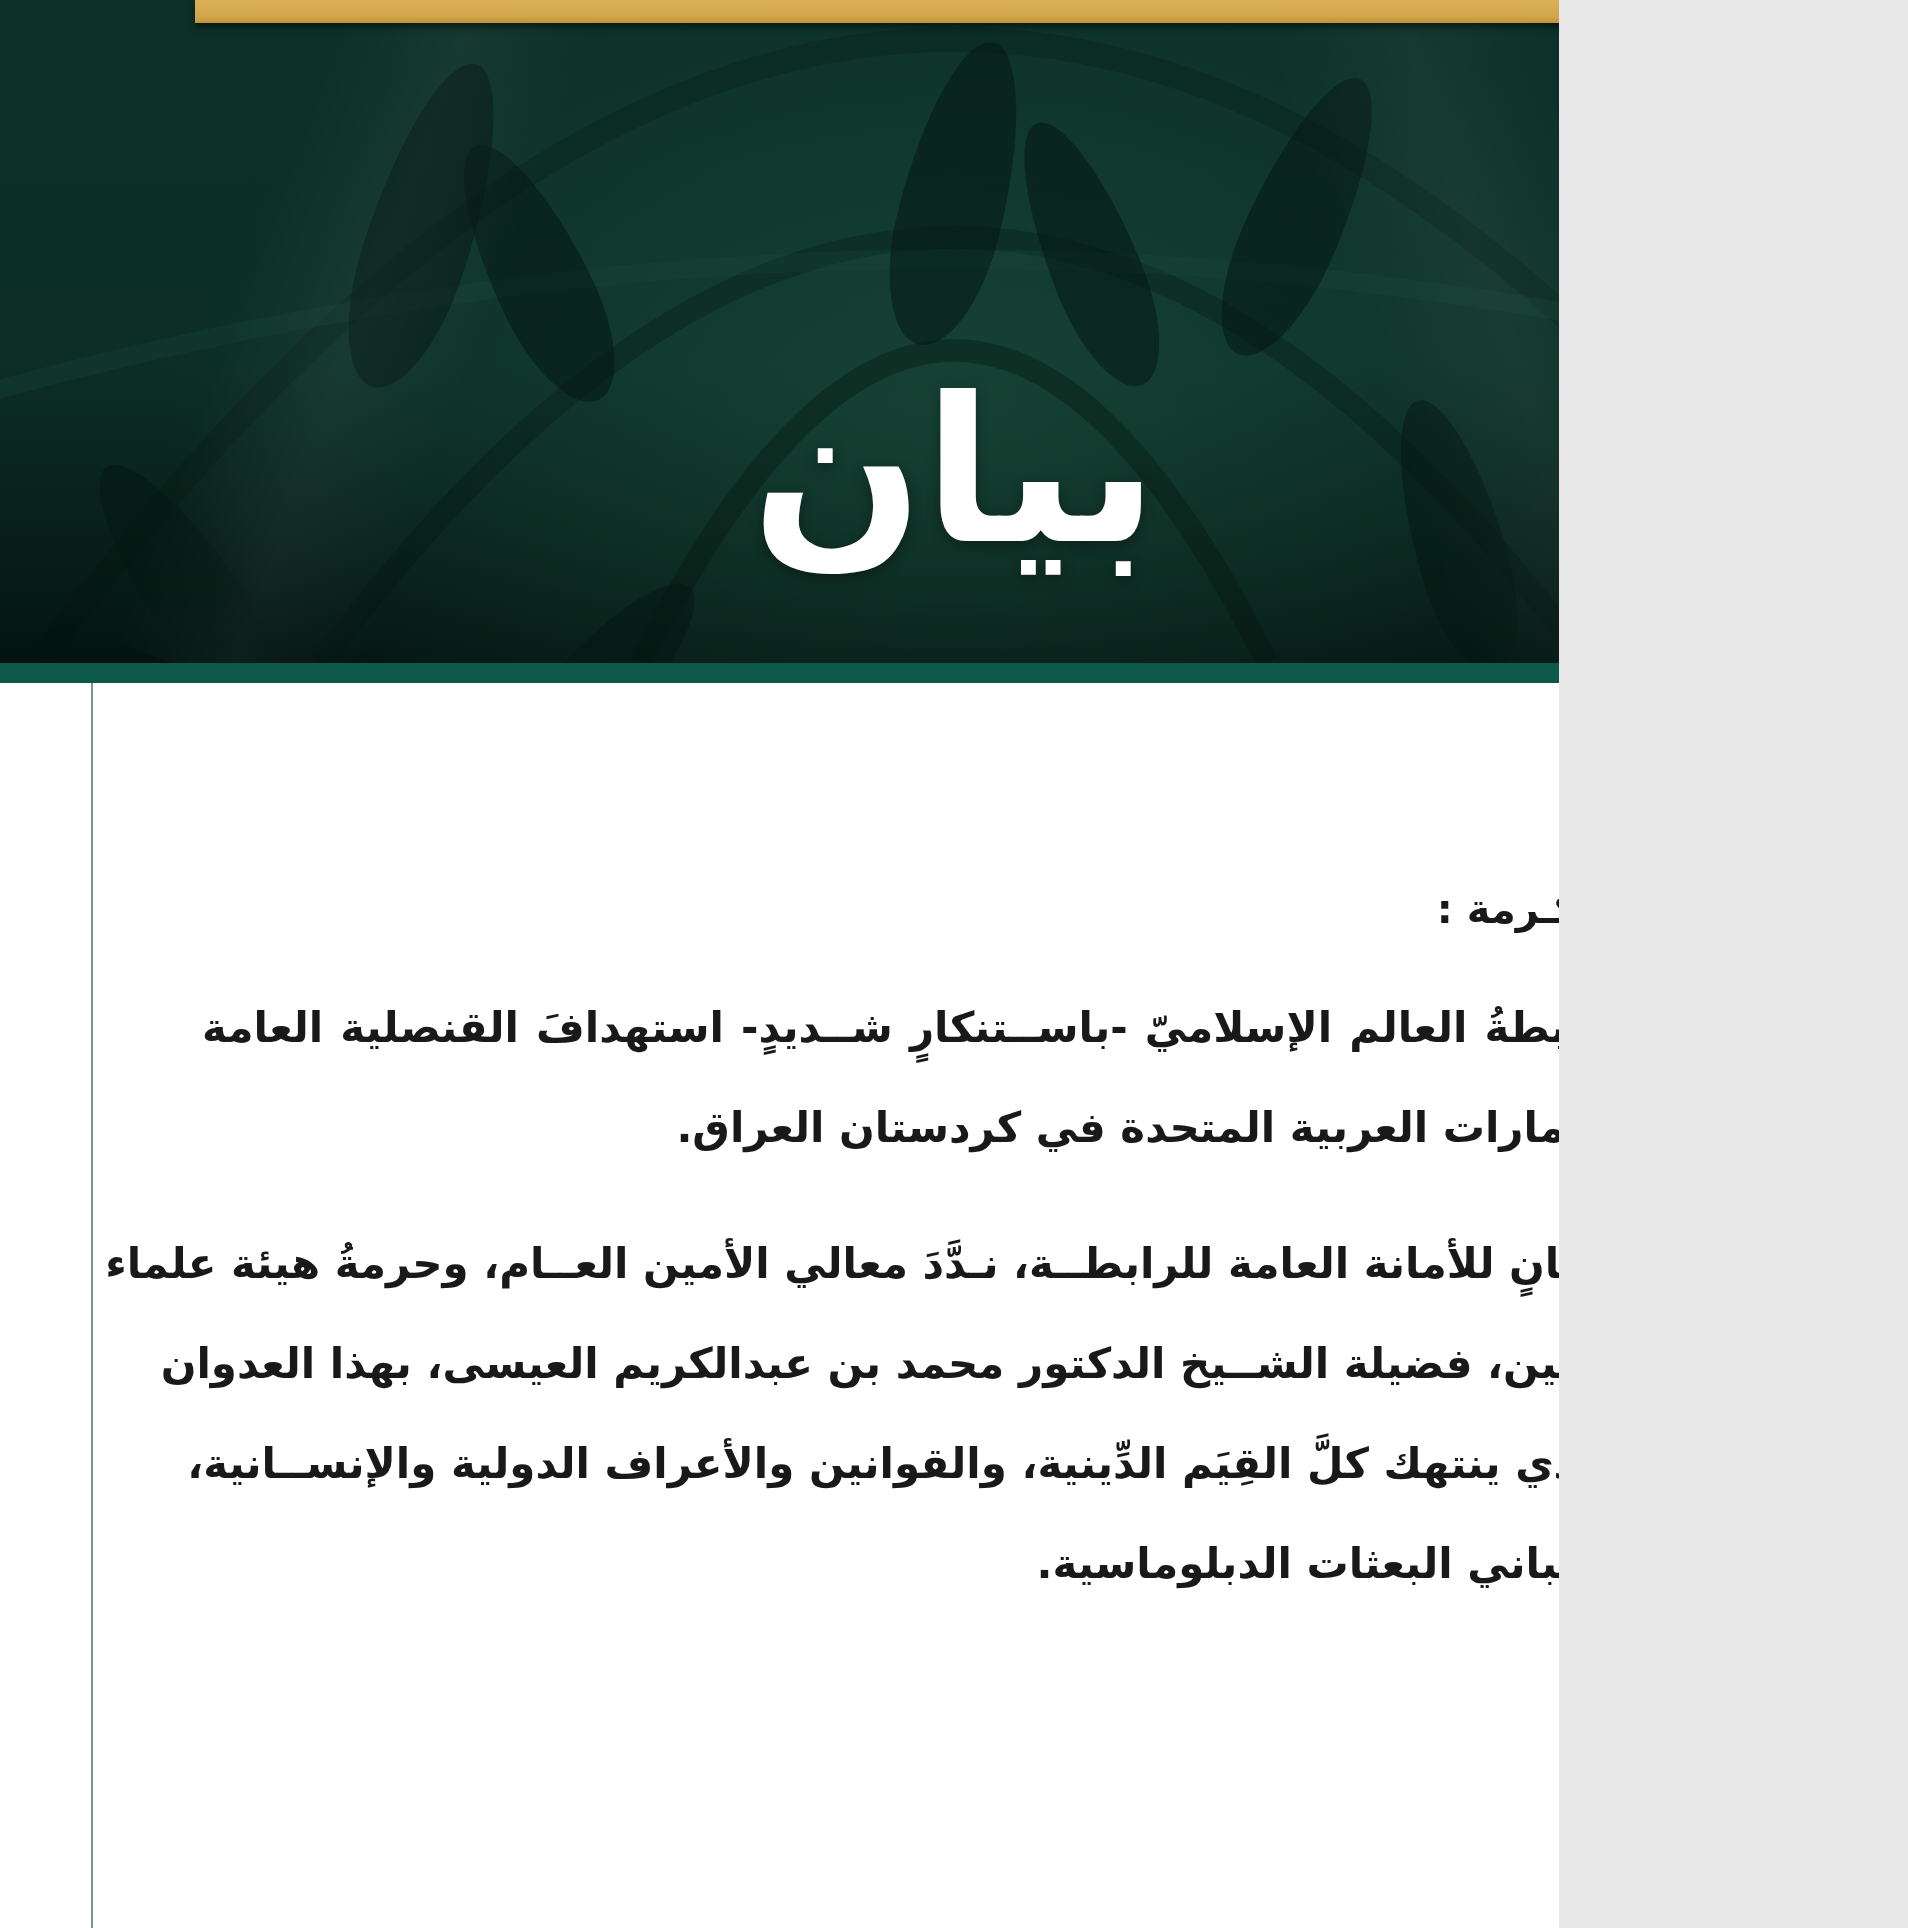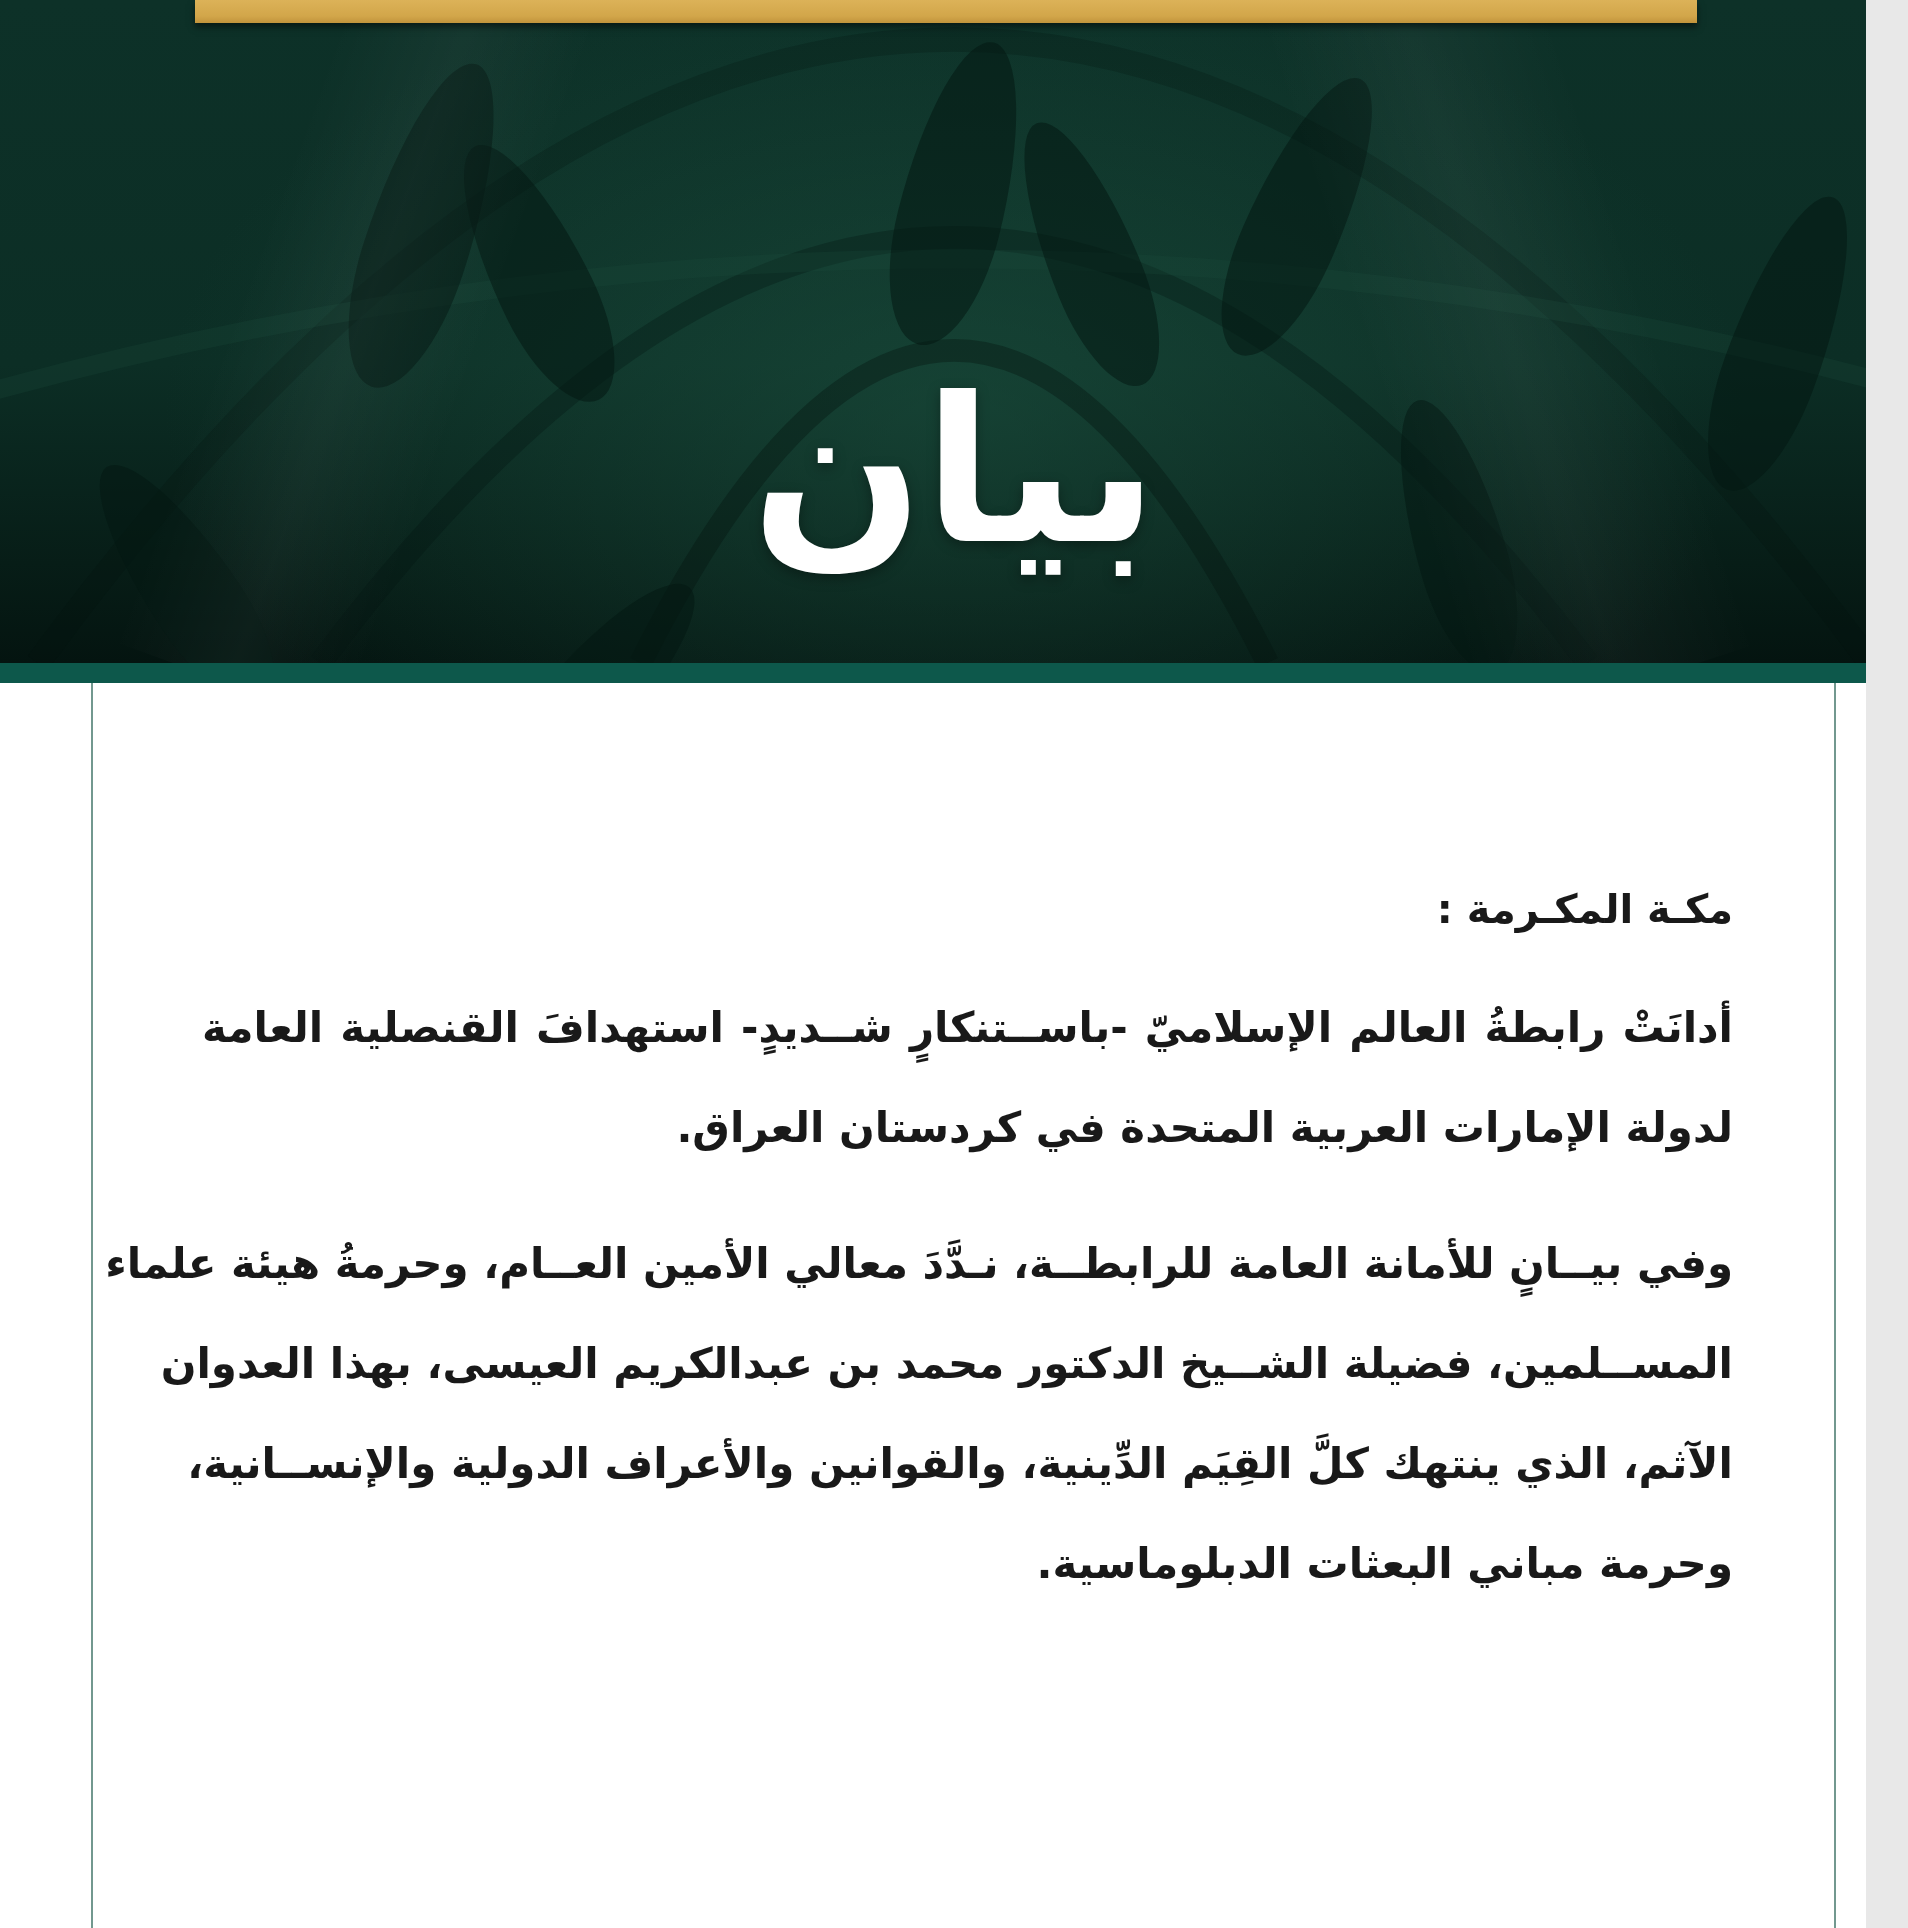--- a/index.html
+++ b/index.html
@@ -1,17 +1,17 @@
 <!DOCTYPE html>
 <html lang="ar" style="font-size:15px"><head>
 <meta charset="utf-8">
 <style>
   html,body{margin:0;padding:0;background:#e8e8e8;}
   .page{
-    position:relative;width:1866px;height:1928px;background:#ffffff;
+    position:relative;width:1559px;height:1928px;background:#ffffff;
     overflow:hidden;font-family:"DejaVu Sans",sans-serif;
   }
   
   .header{
     position:absolute;left:0;top:0;width:1909px;height:663px;
     background:
       radial-gradient(ellipse 1130px 659px at 50% 62%, rgba(30,84,66,.55), rgba(0,0,0,0) 70%),
       linear-gradient(180deg,#0d3128 0%,#0c2e25 55%,#071d17 85%,#041410 100%);
     overflow:hidden;
   }

